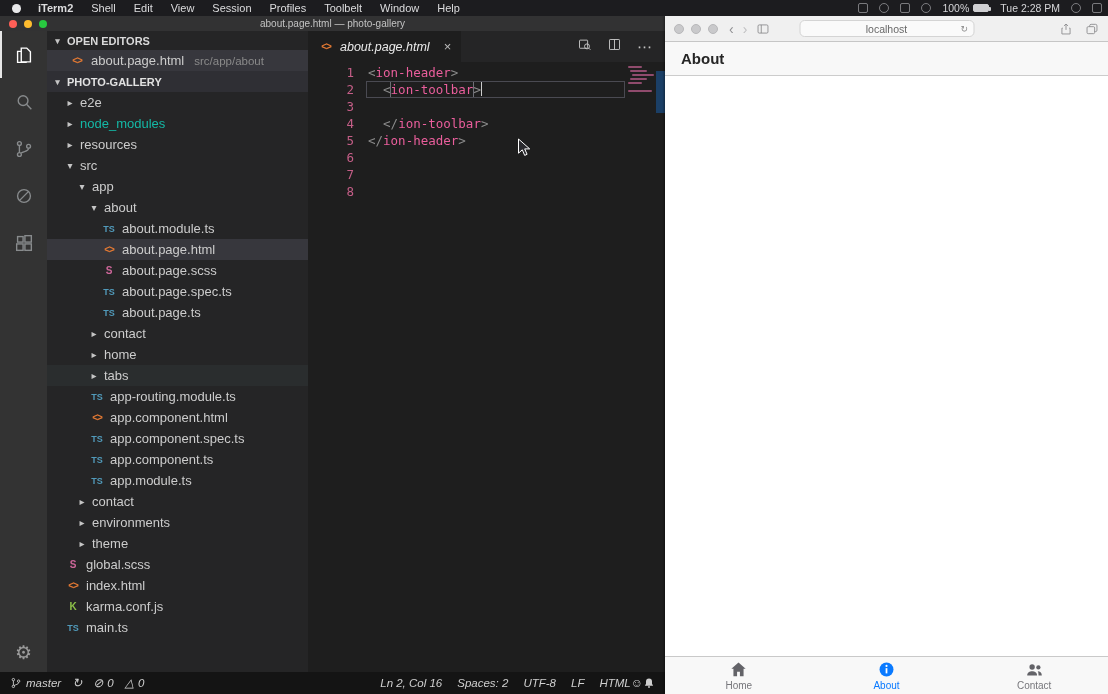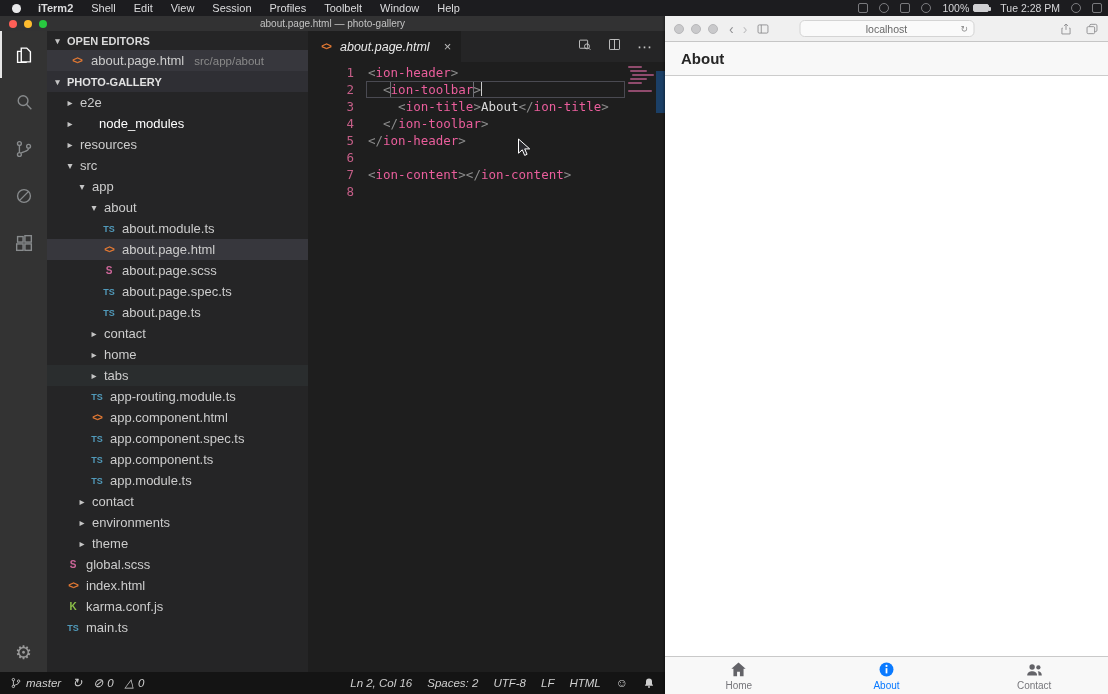--- a/index.html
+++ b/index.html
@@ -42,21 +42,21 @@
   .proj .arrow{font-size:9px;width:9px;color:#c5c5c5;}
   #tree .trow{height:21px;display:flex;align-items:center;gap:5px;white-space:nowrap;}
   #tree .trow.sel{background:#37373d;}
   #tree .trow.hov{background:#2a2d2e;}
   .arrow{color:#c5c5c5;font-size:10px;width:10px;flex:none;text-align:center;}
   .ficon{width:16px;flex:none;font-size:9px;font-weight:bold;text-align:center;letter-spacing:0;}
   .ic-ts{color:#519aba;}
   .ic-html{color:#e37933;letter-spacing:-1px;font-size:10px;}
   .ic-scss{color:#cc6699;font-size:10px;}
   .ic-karma{color:#8dc149;font-size:10px;}
-  .tname.muted{color:#ffffff;margin-left:19px;}
+  .tname.muted{color:#14b8a6;}
 
   .editor{flex:1;background:#1e1e1e;position:relative;display:flex;flex-direction:column;min-width:0;}
   .tabbar{height:31px;background:#252526;display:flex;align-items:stretch;flex:none;}
   .tab{background:#1e1e1e;display:flex;align-items:center;padding:0 10px;gap:6px;color:#eaeaea;font-size:12.5px;}
   .tab .name{font-style:italic;}
   .tab .close{color:#bcbcbc;font-size:13px;margin-left:8px;}
   .ed-actions{margin-left:auto;display:flex;align-items:center;gap:15px;padding-right:12px;color:#c5c5c5;}
   .ed-actions svg{width:15px;height:15px;stroke:#c5c5c5;fill:none;stroke-width:1.5;}
   .more{font-size:15px;letter-spacing:1px;color:#c5c5c5;}
 
@@ -70,21 +70,21 @@
   .sg-x{color:#dadada;}
   .cline.cur::before{content:"";position:absolute;left:58px;right:40px;top:0;bottom:0;border:1px solid #4a4a52;pointer-events:none;}
   .caret{display:inline-block;width:1.5px;height:14px;background:#cccccc;vertical-align:-2px;}
   .minimap{position:absolute;top:4px;right:11px;width:26px;}
   .mm-line{height:2px;margin-bottom:2px;background:#a5537b;opacity:.85;border-radius:1px;}
   .overview{position:absolute;top:9px;right:0;width:9px;height:42px;background:#1b3f66;}
 
   .statusbar{height:22px;background:#141414;display:flex;align-items:center;color:#cfcfcf;font-size:11.5px;padding:0 10px;flex:none;font-style:italic;}
   .sb-left{display:flex;align-items:center;gap:11px;}
   .sb-grp{display:flex;align-items:center;gap:4px;}
-  .sb-right{margin-left:auto;display:flex;align-items:center;gap:15px;justify-content:flex-end;}
+  .sb-right{margin-left:auto;display:flex;align-items:center;gap:0;justify-content:flex-end;}
   .sb-ico svg{width:12px;height:12px;display:block;}
   .uni{font-size:12px;line-height:1;}
 
   
   .safari{position:absolute;left:665px;top:16px;width:443px;height:678px;background:#fff;display:flex;flex-direction:column;box-shadow:-1px 0 2px rgba(0,0,0,.4);}
   .saf-chrome{height:26px;background:#f0f0f0;border-bottom:1px solid #c6c6c6;display:flex;align-items:center;padding:0 9px;gap:9px;flex:none;}
   .saf-tl{display:flex;gap:7px;margin-right:2px;}
   .saf-tl i{width:10px;height:10px;border-radius:50%;background:#c9c9cb;border:1px solid #b8b8ba;display:block;}
   .nav{color:#8f8f92;font-size:14px;line-height:1;}
   .nav.dis{color:#c0c0c2;}
@@ -324,37 +324,35 @@
               <div class="cline">
                 <span class="lnum">1</span>
                 <span class="ltext"><span class="sg-p">&lt;</span><span class="sg-t">ion-header</span><span class="sg-p">&gt;</span></span>
               </div>
               <div class="cline cur">
                 <span class="lnum">2</span>
                 <span class="ltext"><span class="sg-w">  </span><span class="sg-p">&lt;</span><span class="sg-tb">ion-toolbar</span><span class="sg-p">&gt;</span><span class="caret"></span></span>
               </div>
               <div class="cline">
                 <span class="lnum">3</span>
-                <span class="ltext"><span class="sg-w">    </span><span class="sg-p">&lt;</span><span class="sg-t">ion-title</span><span class="sg-p">&gt;</span><span class="sg-x">About</span><span class="sg-p">&lt;/</span><span class="sg-t">ion-title</span><span class="sg-p">&gt;</span></span>
               </div>
               <div class="cline">
                 <span class="lnum">4</span>
                 <span class="ltext"><span class="sg-w">  </span><span class="sg-p">&lt;/</span><span class="sg-t">ion-toolbar</span><span class="sg-p">&gt;</span></span>
               </div>
               <div class="cline">
                 <span class="lnum">5</span>
                 <span class="ltext"><span class="sg-p">&lt;/</span><span class="sg-t">ion-header</span><span class="sg-p">&gt;</span></span>
               </div>
               <div class="cline">
                 <span class="lnum">6</span>
                 <span class="ltext"></span>
               </div>
               <div class="cline">
                 <span class="lnum">7</span>
-                <span class="ltext"><span class="sg-p">&lt;</span><span class="sg-t">ion-content</span><span class="sg-p">&gt;</span><span class="sg-p">&lt;/</span><span class="sg-t">ion-content</span><span class="sg-p">&gt;</span></span>
               </div>
               <div class="cline">
                 <span class="lnum">8</span>
                 <span class="ltext"></span>
               </div>
             </div>
           <div class="minimap">
             <div class="mm-line" style="width:14px"></div>
             <div class="mm-line" style="width:17px;margin-left:2px"></div>
             <div class="mm-line" style="width:22px;margin-left:4px"></div>

